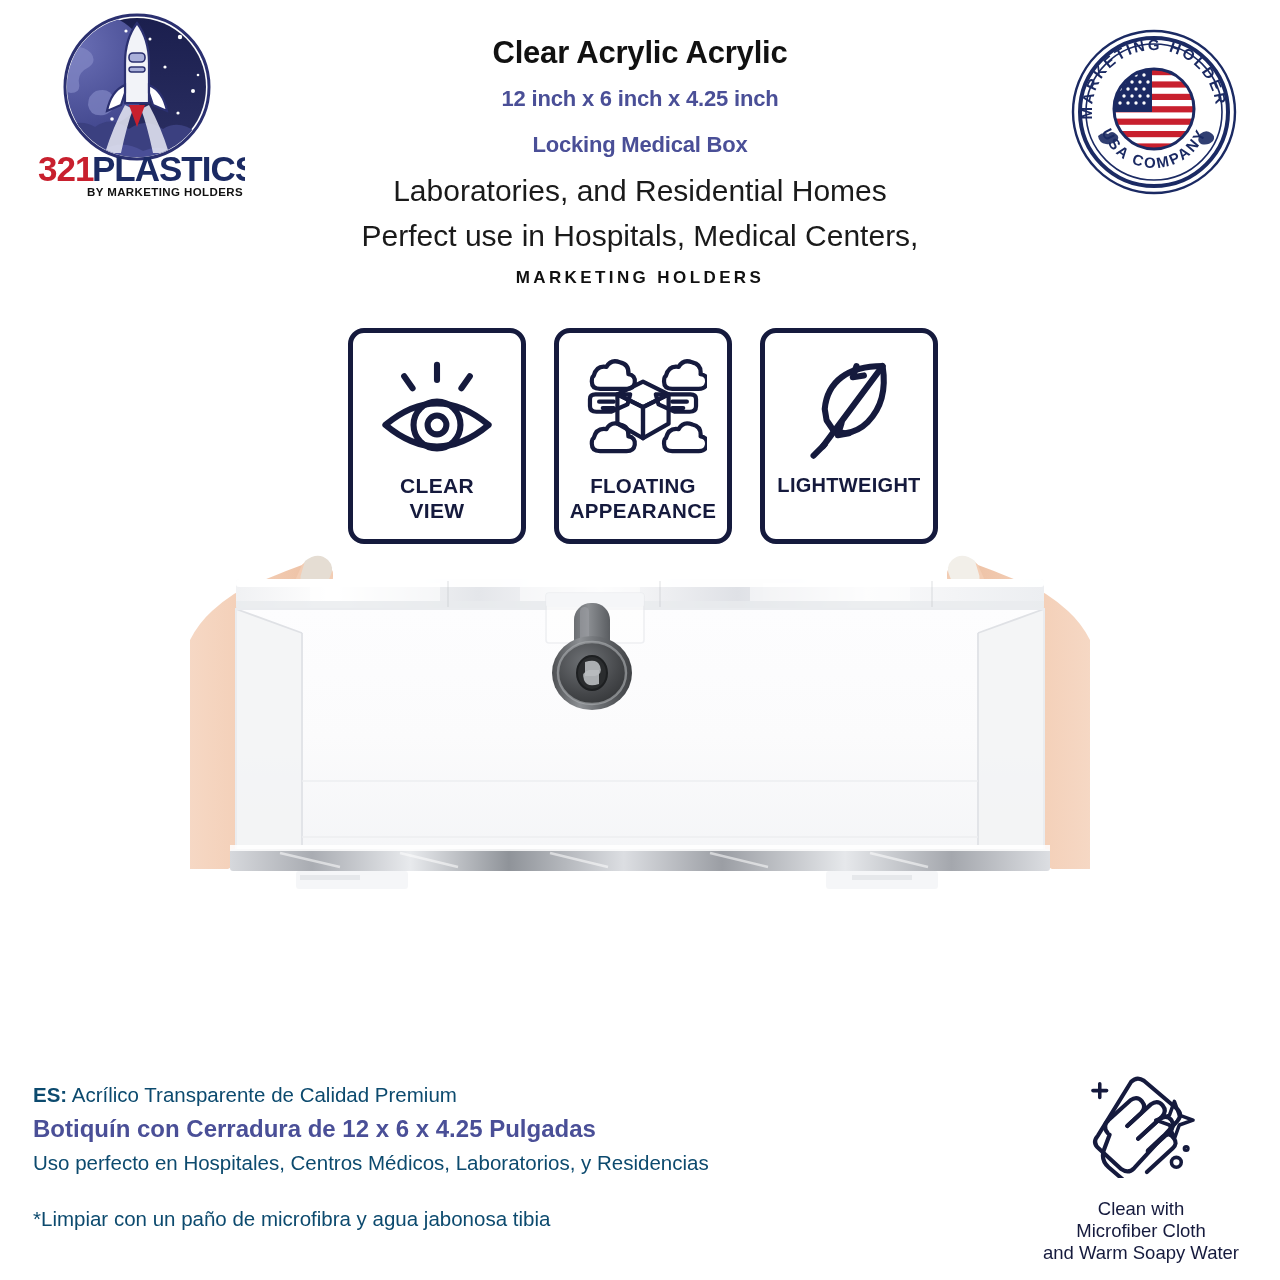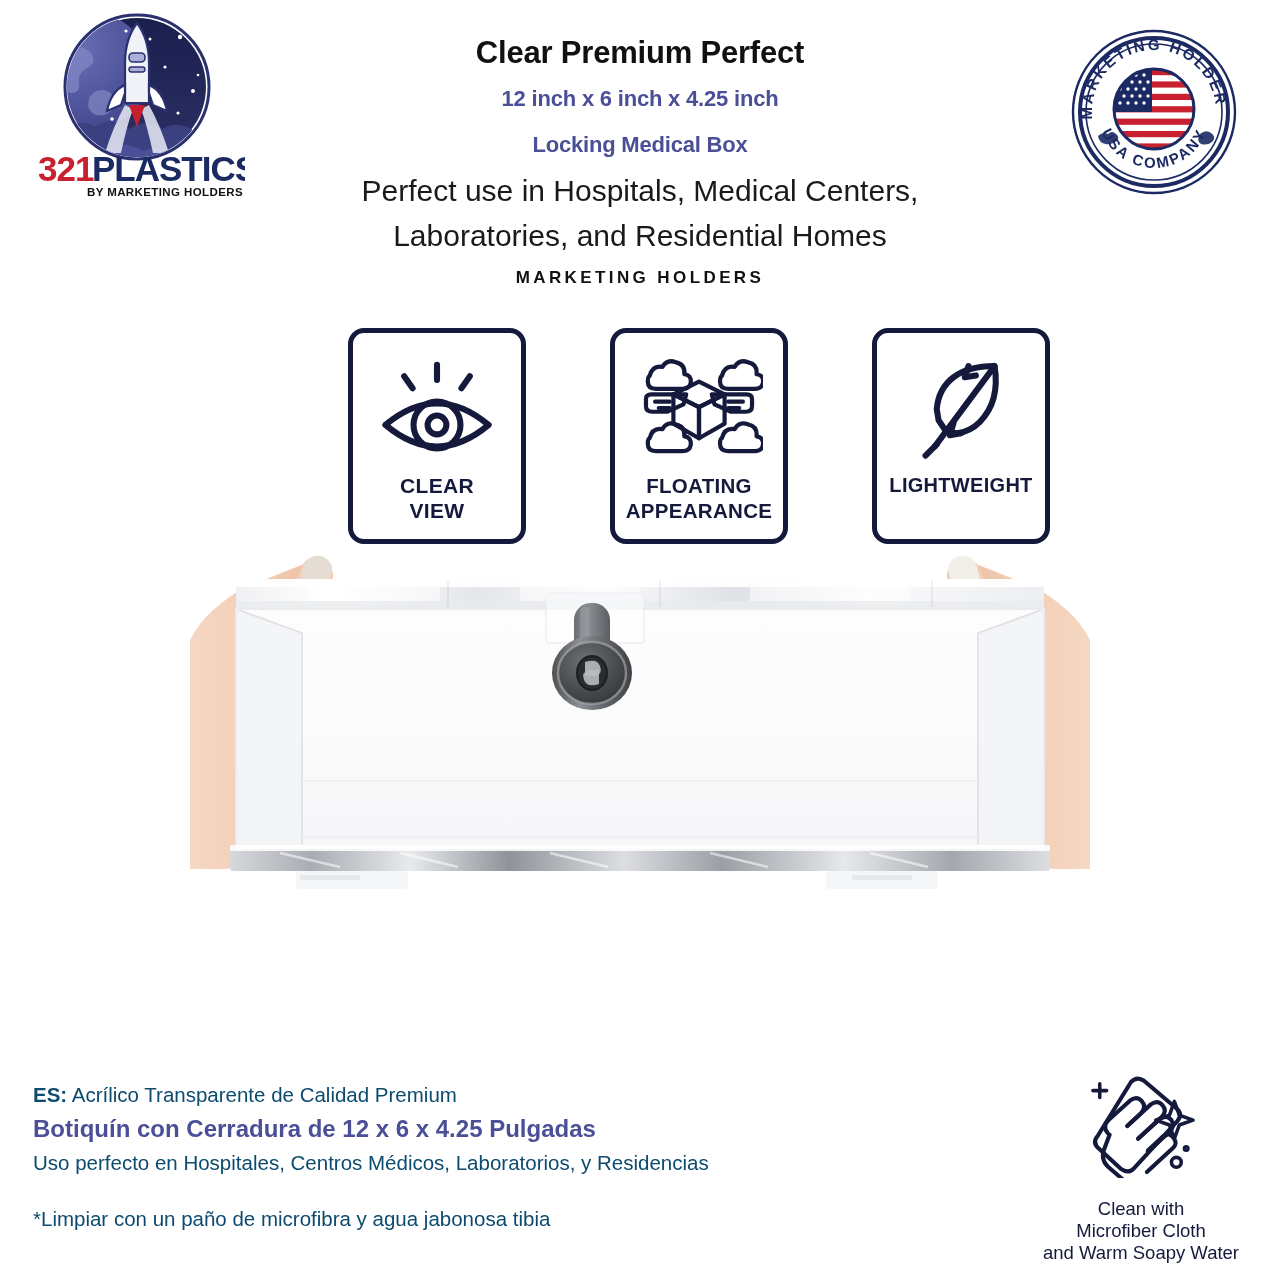--- a/index.html
+++ b/index.html
@@ -19,21 +19,21 @@
   .logo-left{position:absolute;left:30px;top:9px;width:215px;height:190px;}
   .logo-right{position:absolute;left:1070px;top:28px;width:168px;height:168px;}
 
   .head-text{position:absolute;left:280px;top:30px;width:720px;text-align:center;}
   .h-line1{font-size:31px;font-weight:bold;color:#111111;letter-spacing:-.2px;line-height:46px;}
   .h-line2,.h-line3{font-size:22px;font-weight:bold;color:#4a4f97;letter-spacing:-.2px;line-height:46px;}
   .h-sub{font-size:30px;font-weight:400;color:#1a1a1a;line-height:45px;}
   .h-brand{font-size:17px;font-weight:bold;color:#111111;letter-spacing:3.4px;margin-top:10px;}
 
   
-  .features{position:absolute;left:348px;top:328px;width:702px;height:216px;display:flex;justify-content:space-between;}
+  .features{position:absolute;left:348px;top:328px;width:590px;height:216px;display:flex;justify-content:space-between;}
   .feat{
     width:178px;height:216px;
     border:5px solid #151a3d;border-radius:16px;
     box-sizing:border-box;
     display:flex;flex-direction:column;align-items:center;justify-content:flex-start;
     background:#fff;
   }
   .feat-ico{margin-top:16px;height:120px;display:flex;align-items:center;justify-content:center;}
   .feat-lbl{
     color:#151a3d;font-weight:bold;font-size:21px;line-height:25px;text-align:center;
@@ -176,25 +176,25 @@
           </g>
         </g>
         <circle cx="84" cy="81" r="40" fill="none" stroke="#1b2a63" stroke-width="3"></circle>
 
         <path d="M28 108 q5 -5 10 -2 q4 -4 8 0 q4 3 1 7 q-5 4 -11 3 q-7 -1 -8 -8 Z" fill="#1b2a63" opacity=".9"></path>
         <path d="M130 106 q6 -5 11 -1 q5 3 2 8 q-5 5 -12 3 q-5 -3 -1 -10 Z" fill="#1b2a63" opacity=".9"></path>
       </svg>
     </div>
 
     <div class="head-text">
-      <div class="h-line1">Clear Premium Perfect</div>
+      <div class="h-line1">Clear Acrylic Acrylic</div>
       <div class="h-line2">12 inch x 6 inch x 4.25 inch</div>
       <div class="h-line3">Locking Medical Box</div>
+      <div class="h-sub">Laboratories, and Residential Homes</div>
       <div class="h-sub">Perfect use in Hospitals, Medical Centers,</div>
-      <div class="h-sub">Laboratories, and Residential Homes</div>
       <div class="h-brand">MARKETING HOLDERS</div>
     </div>
   </div>
 
   <div class="features">
 
     <div class="feat left">
       <div class="feat-ico">
         <svg viewBox="0 0 130 110" width="122" height="104">
           <g fill="none" stroke="#151a3d" stroke-width="6.5" stroke-linecap="round" stroke-linejoin="round">

